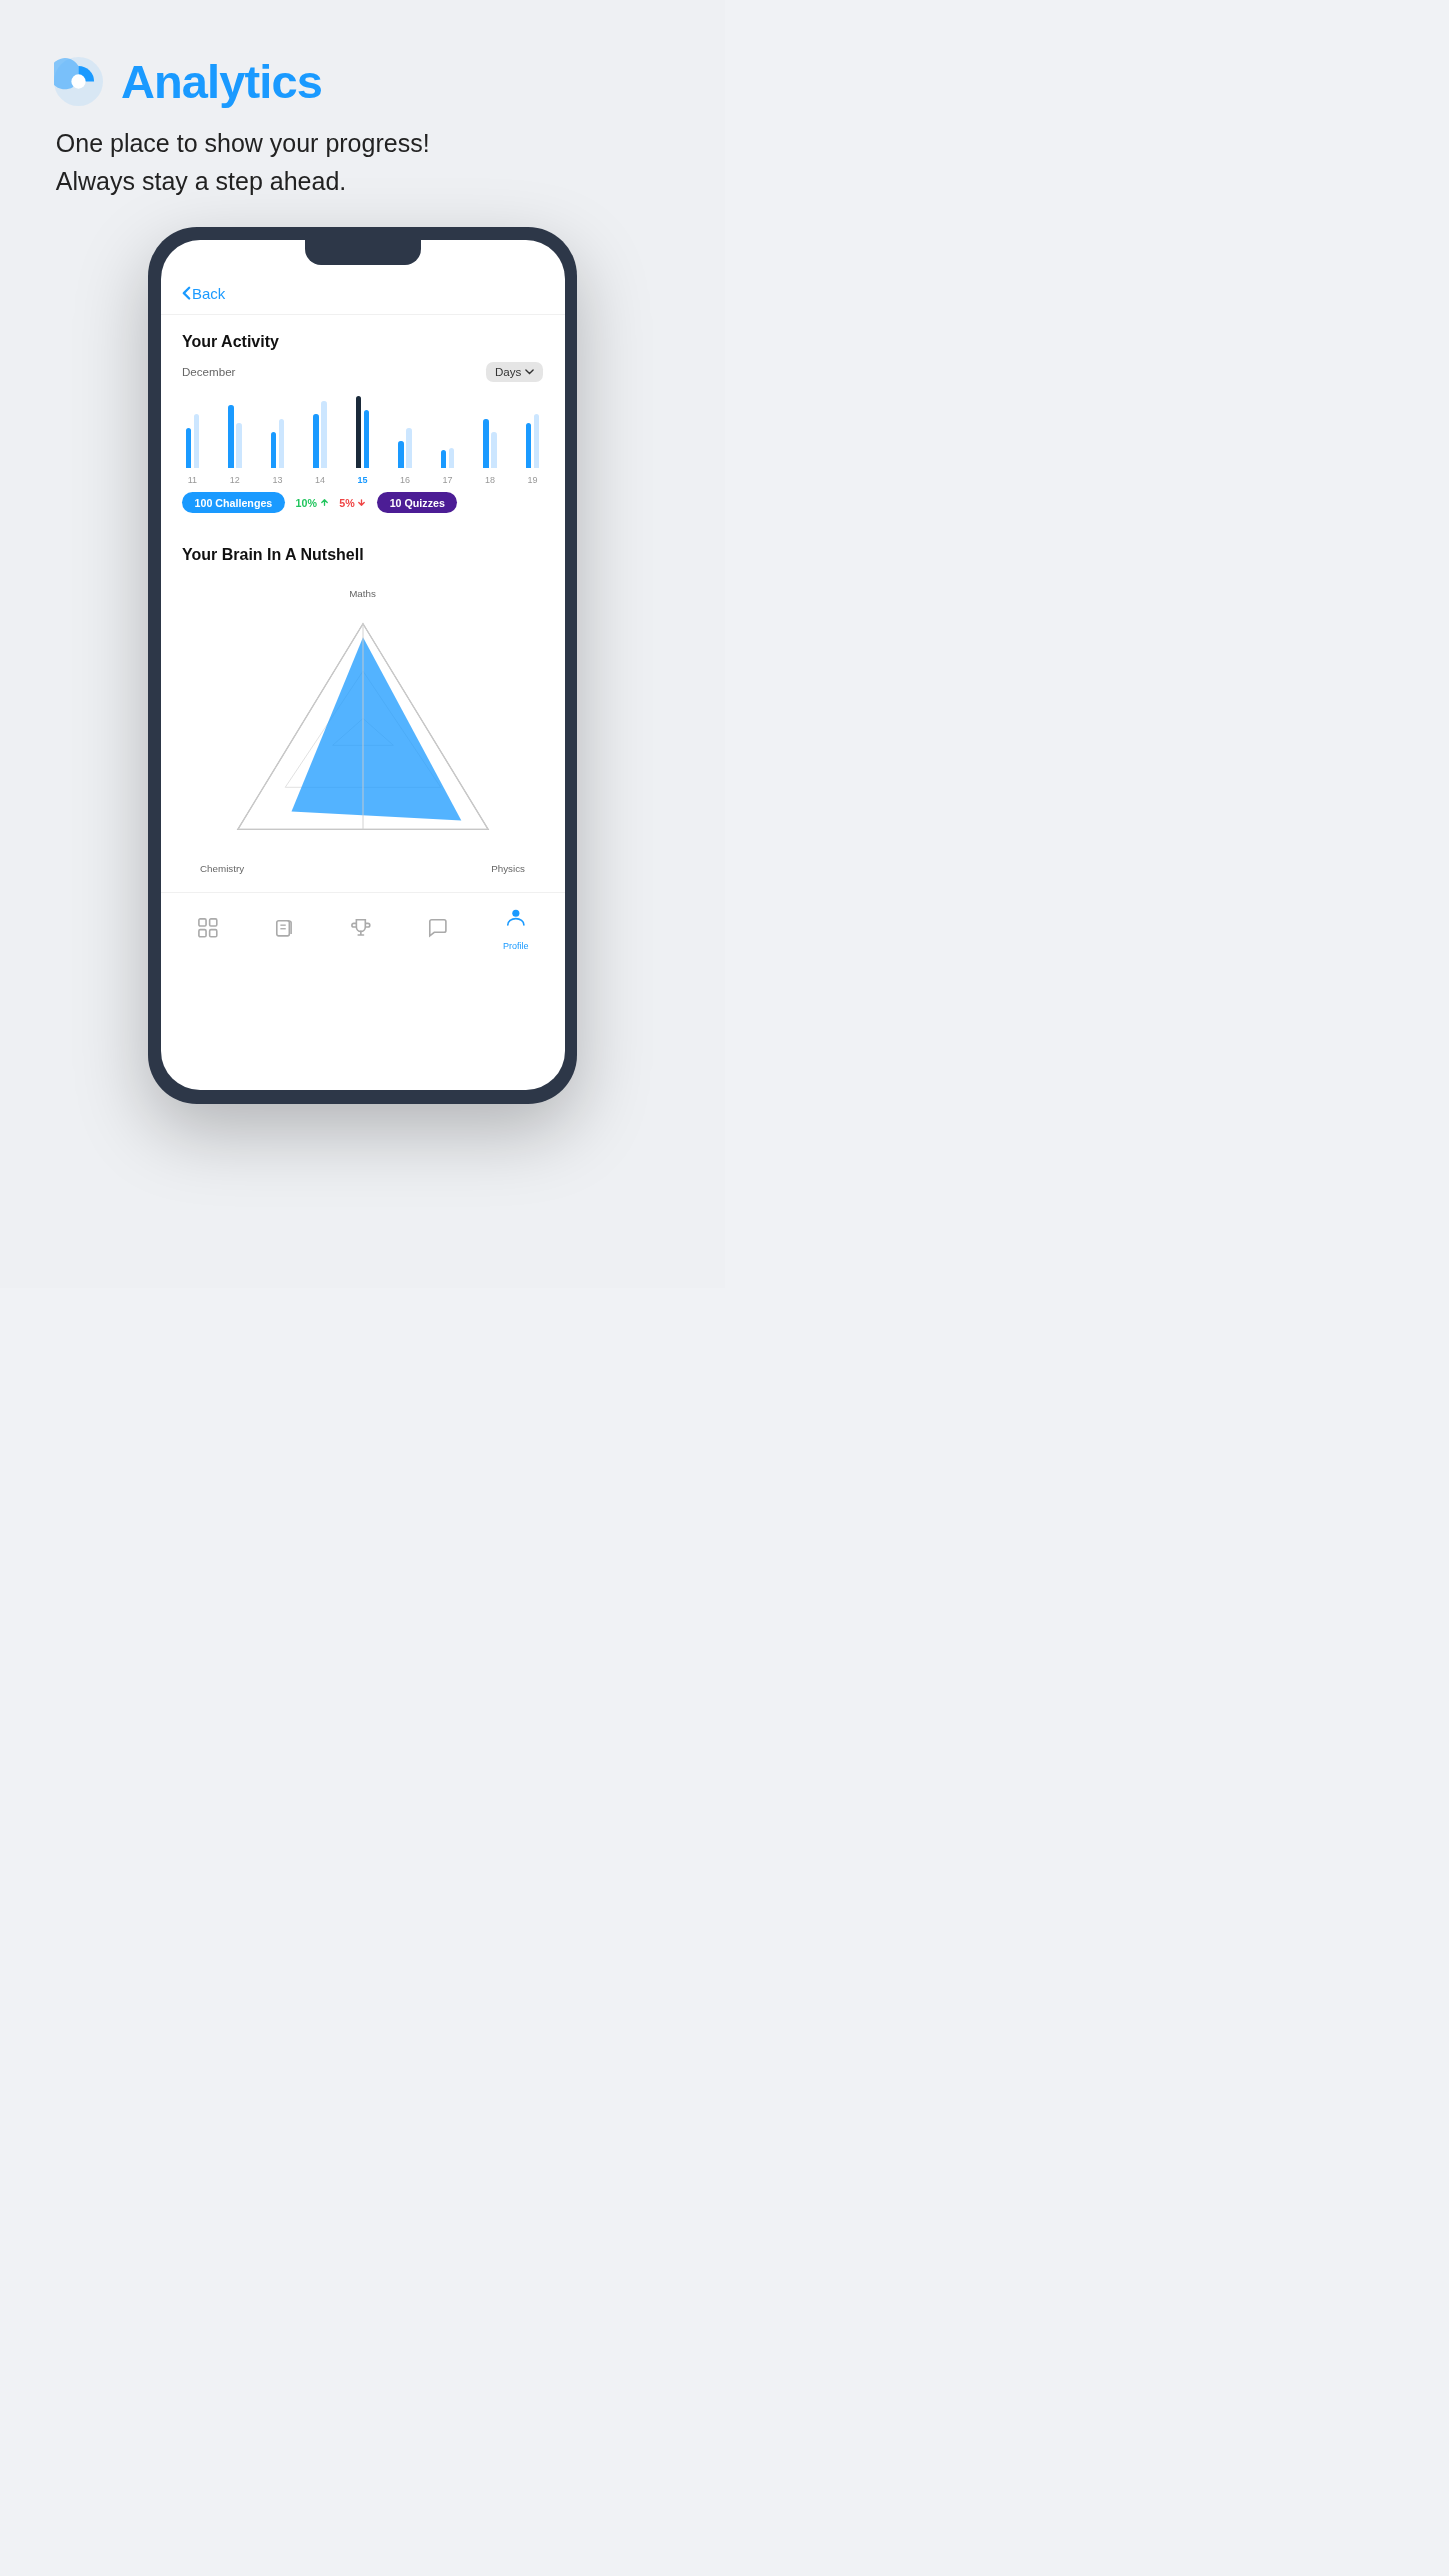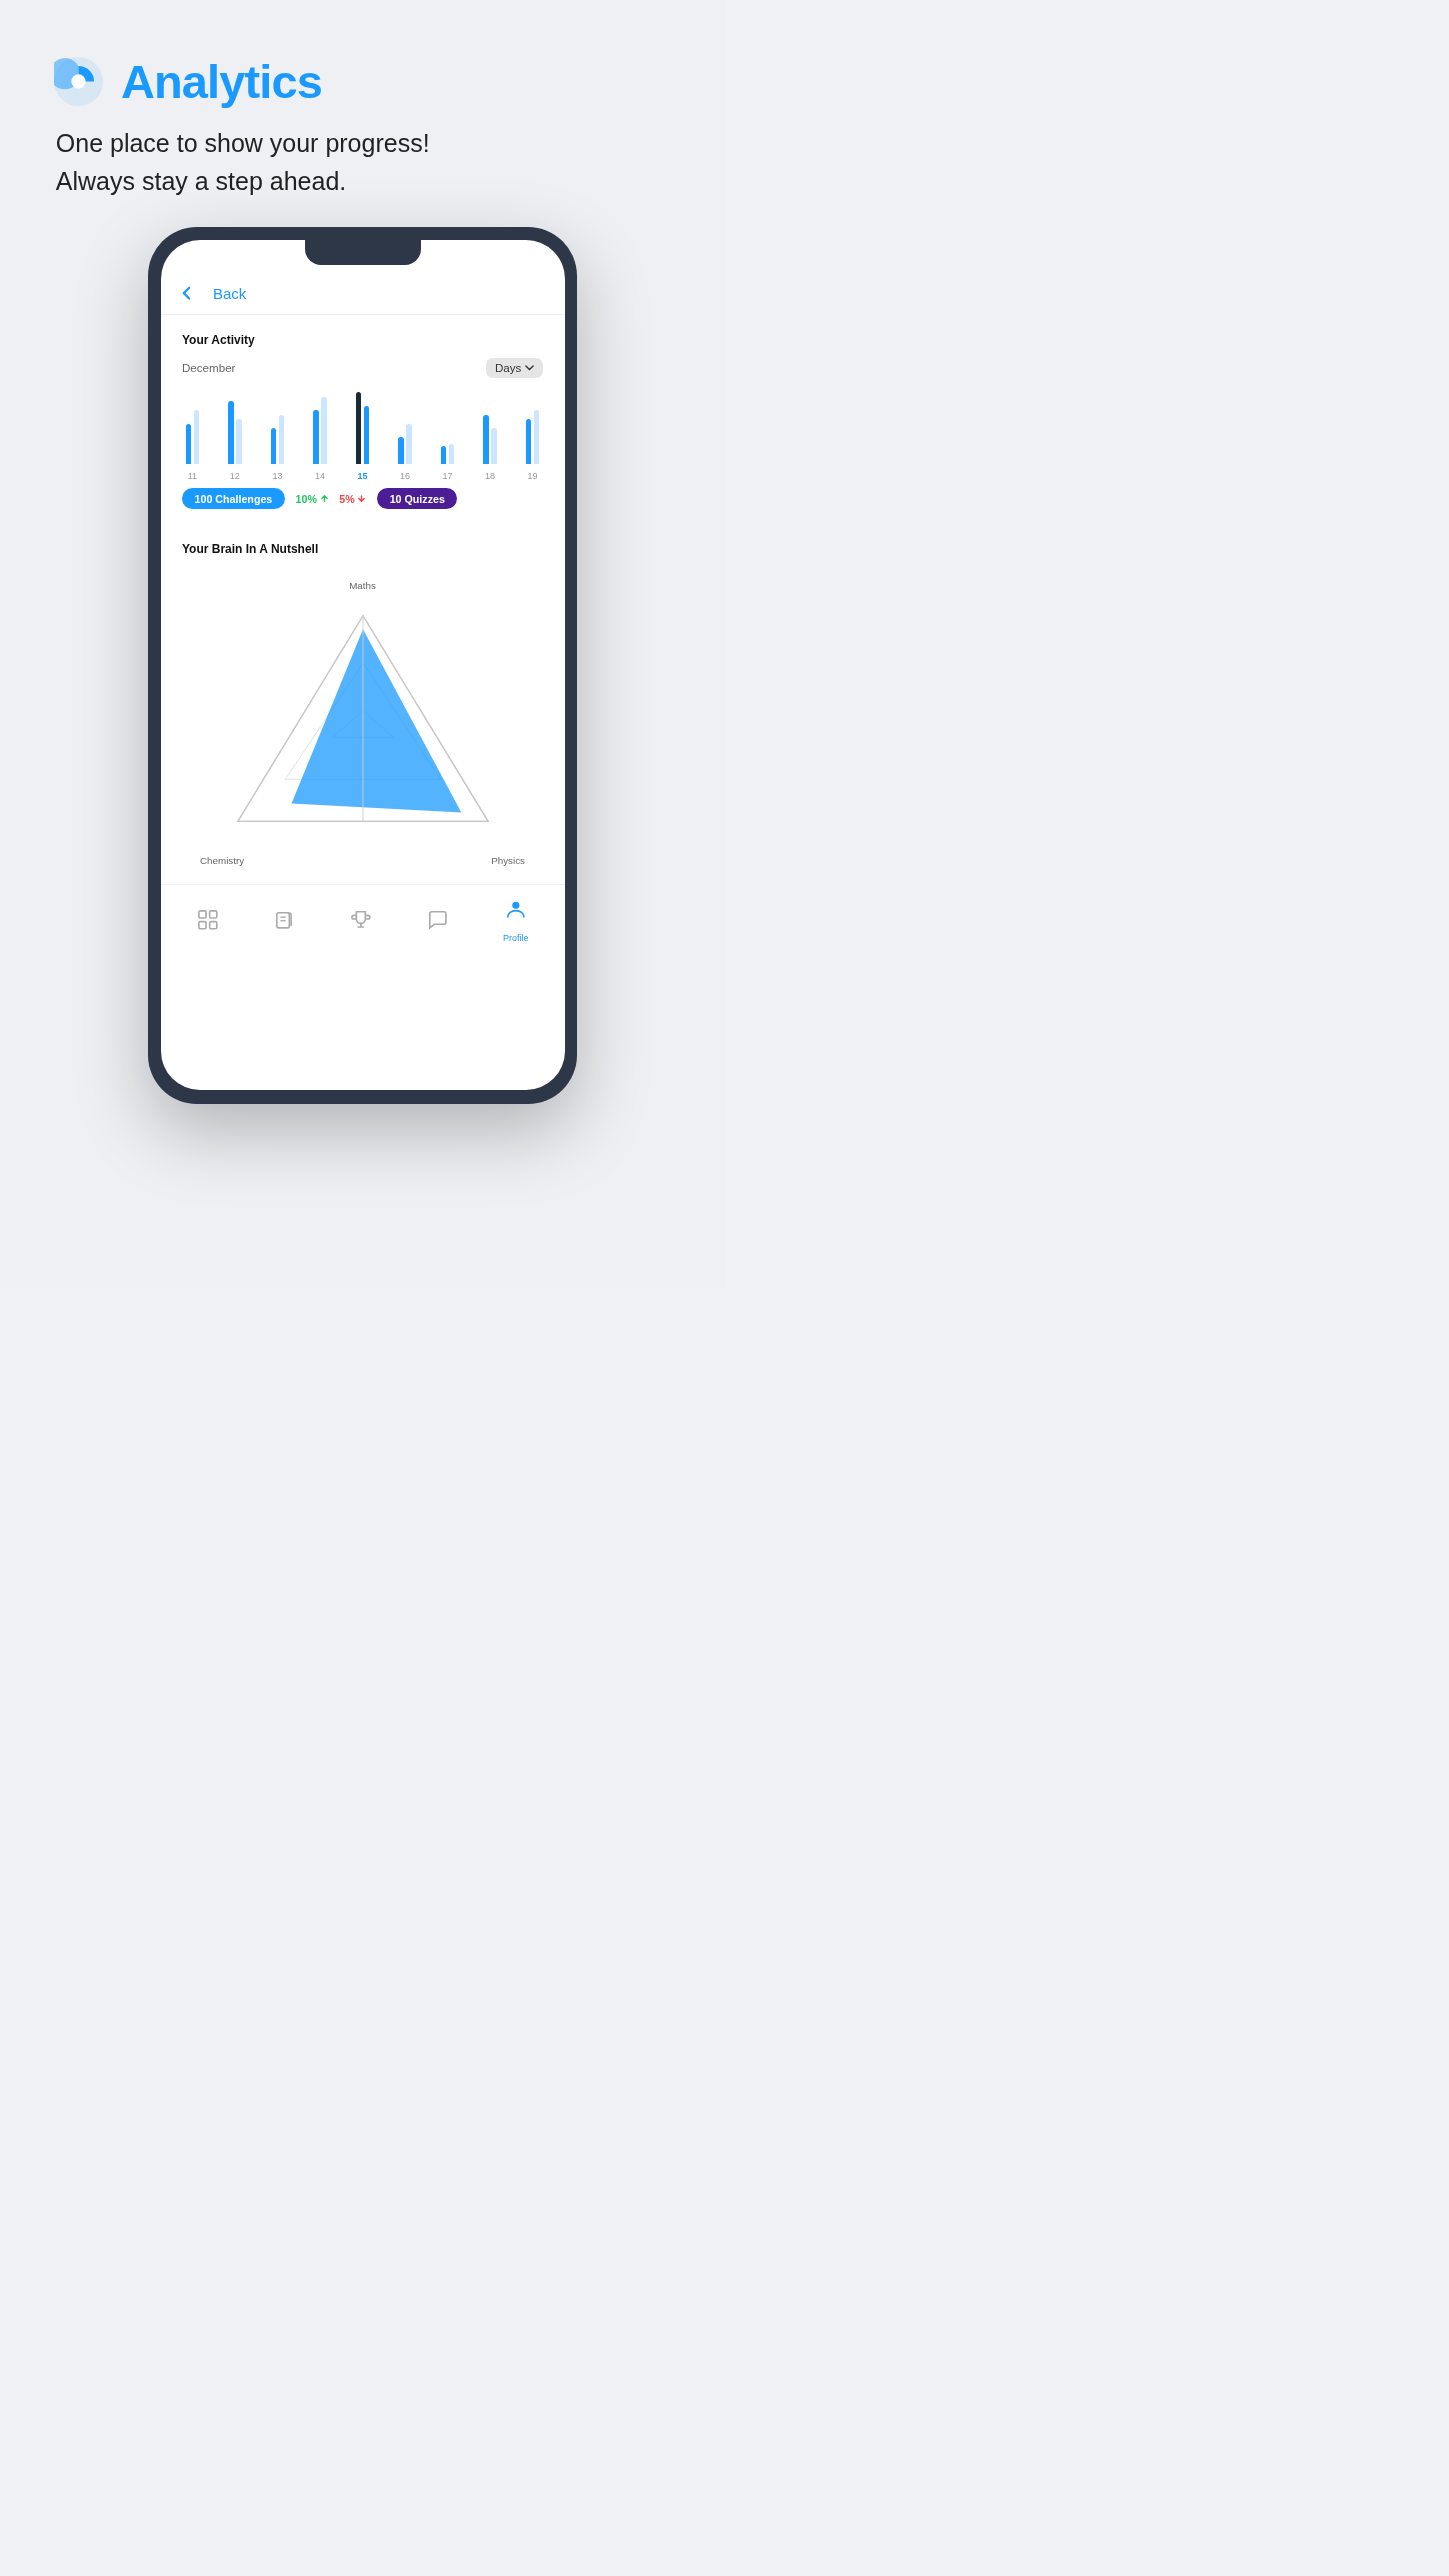--- a/index.html
+++ b/index.html
@@ -96,34 +96,34 @@
 
     
     .back-bar {
       padding: 45px 21.5px 12.5px 21.5px;
       border-bottom: 0.9px solid #f0f0f0;
     }
 
     .back-button {
       display: flex;
       align-items: center;
-      gap: 22px;
+      gap: 1px;
       color: #1a9aff;
       font-size: 15px;
       font-weight: 500;
       cursor: pointer;
     }
 
     
     .activity-section {
       padding: 18px 21.5px 14.3px 21.5px;
     }
 
     .section-title {
-      font-size: 12px;
+      font-size: 16px;
       font-weight: 700;
       color: #111;
       margin-bottom: 10.7px;
     }
 
     .month-row {
       display: flex;
       align-items: center;
       justify-content: space-between;
       margin-bottom: 14.3px;

